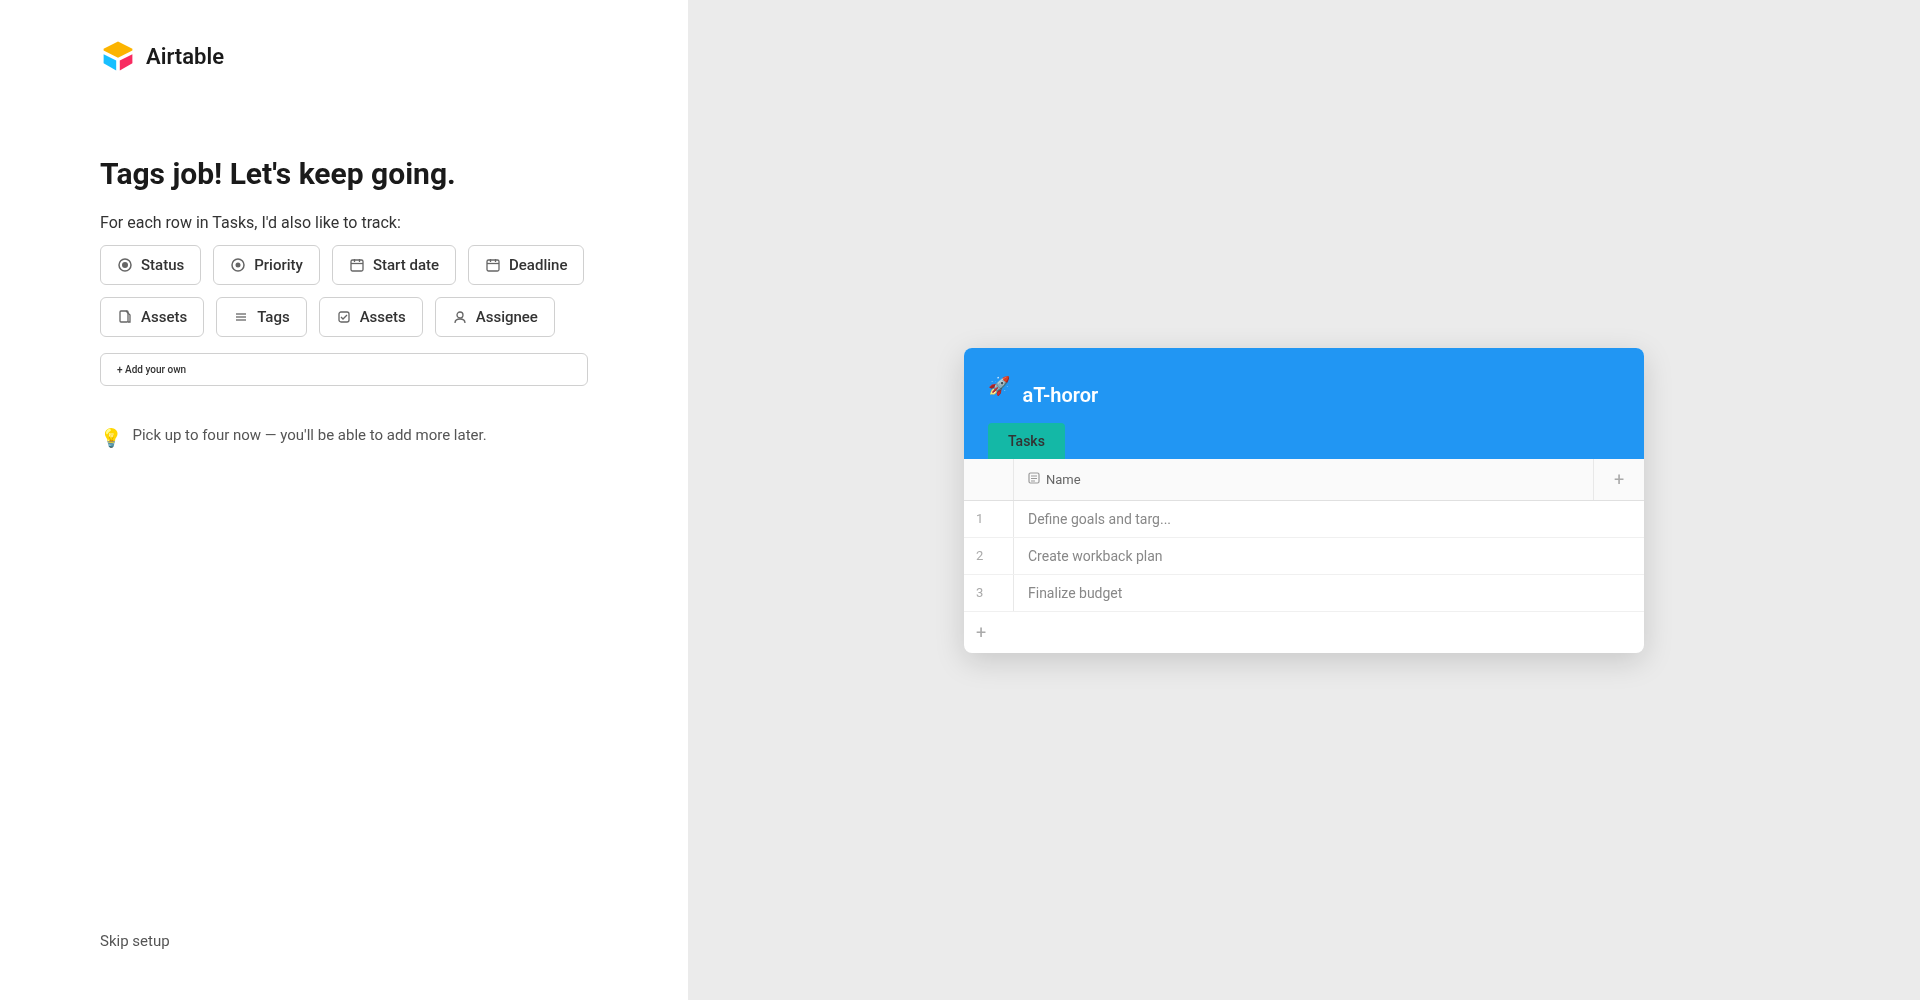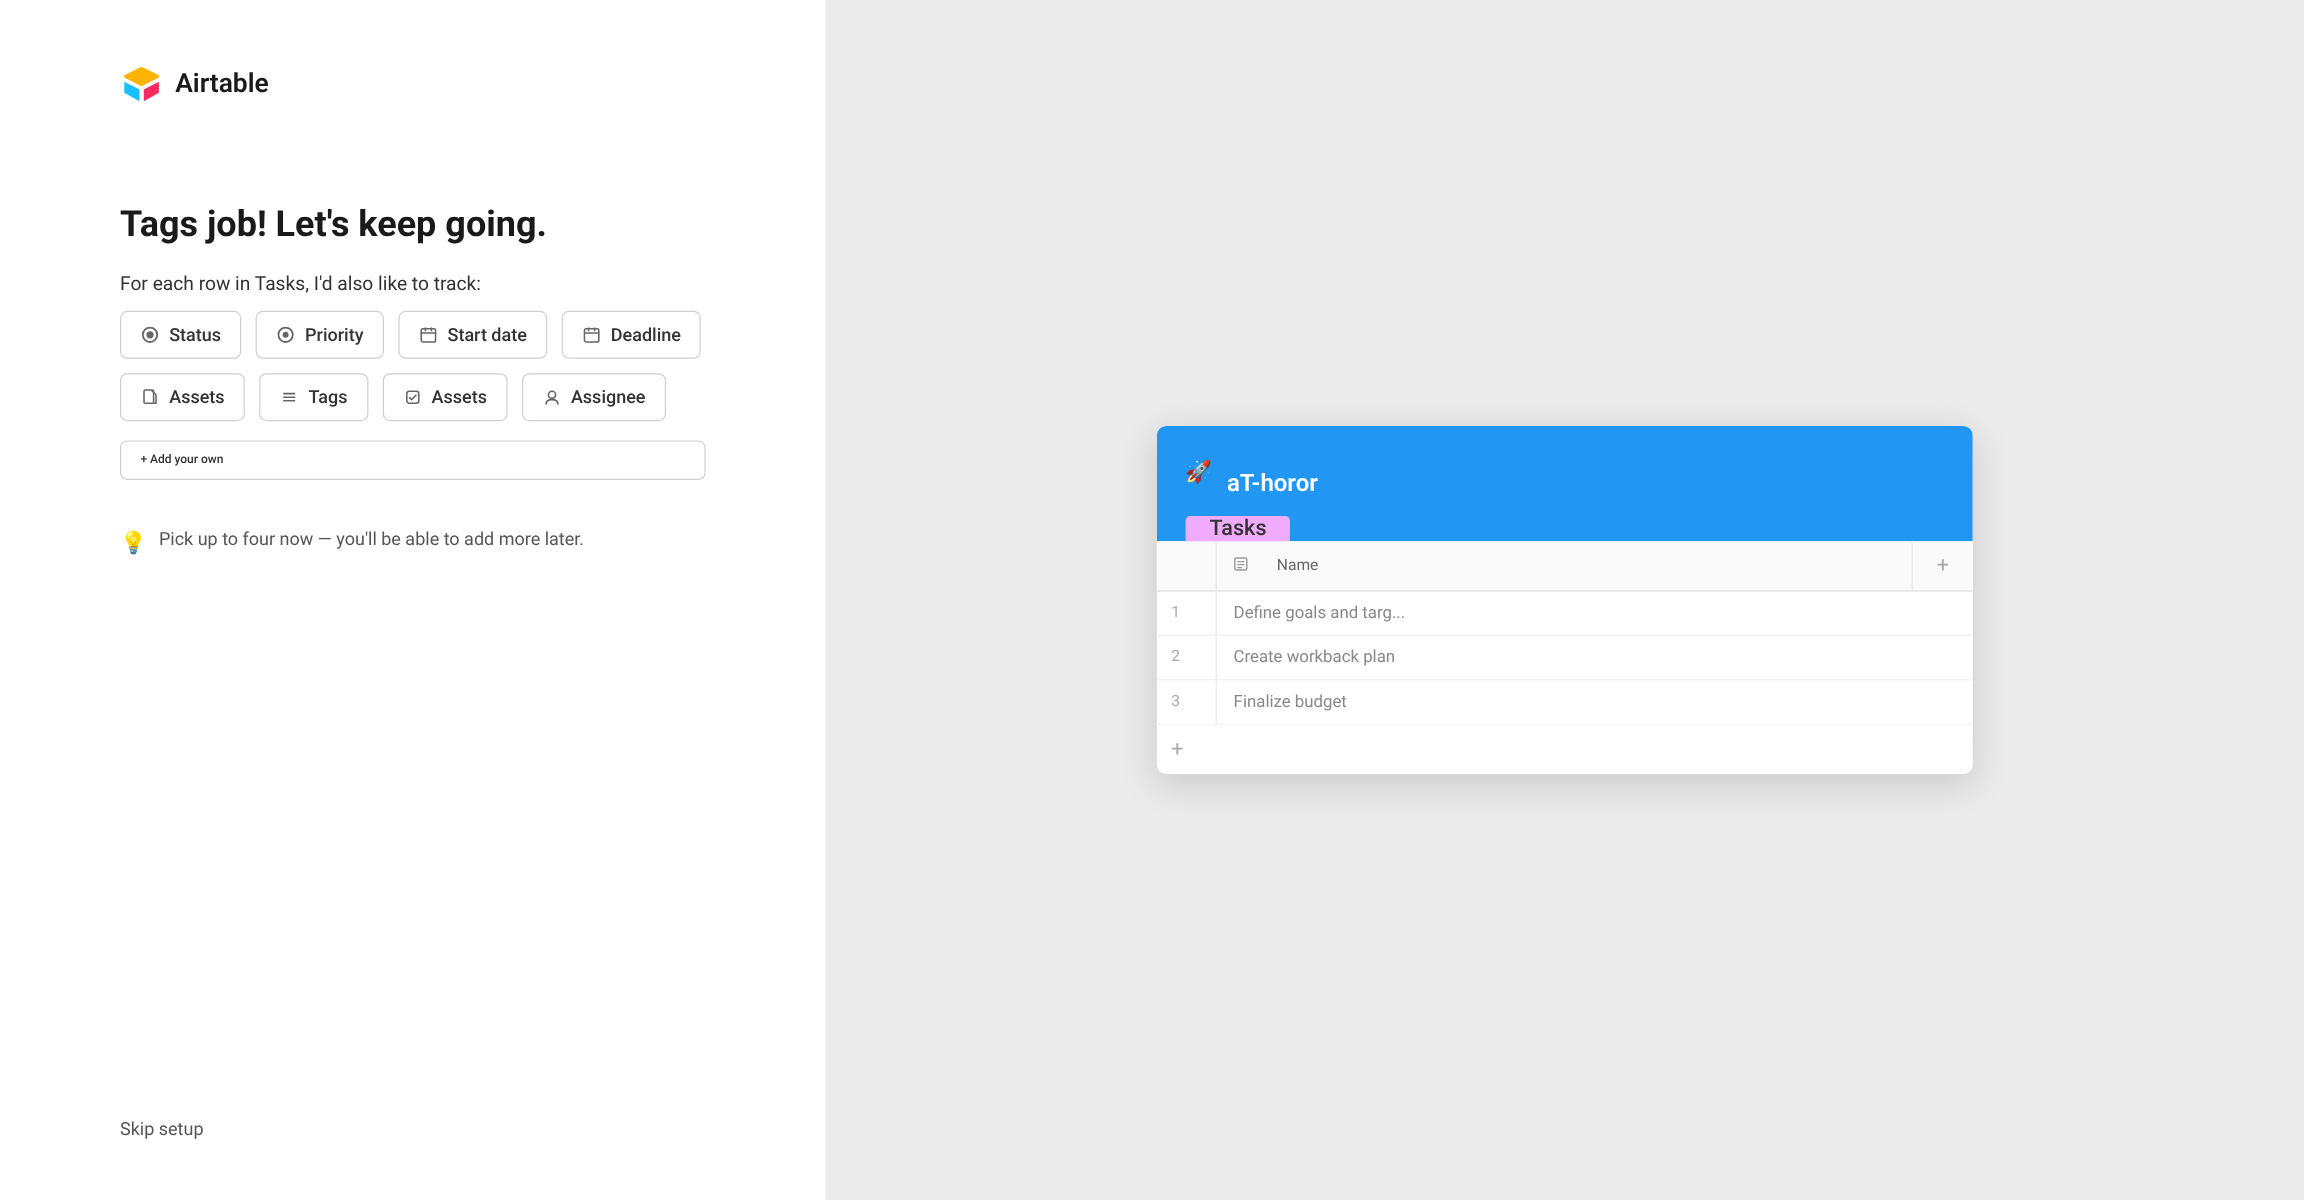--- a/index.html
+++ b/index.html
@@ -11,21 +11,21 @@
       height: 1000px;
       overflow: hidden;
       display: flex;
     }
 
     
     .left-panel {
       width: 688px;
       height: 1000px;
       background: #ffffff;
-      padding: 52px 100px;
+      padding: 38px 100px;
       display: flex;
       flex-direction: column;
       position: relative;
     }
 
     .logo {
       display: flex;
       align-items: center;
       gap: 10px;
       margin-bottom: 80px;
@@ -203,23 +203,23 @@
       margin-top: 19px;
     }
 
     .app-tabs {
       background: #2196f3;
       padding: 0 24px;
       display: flex;
     }
 
     .app-tab {
-      background: #f0abfc;
-      padding: 0 20px;
-      font-size: 18px;
+      background: #14b8a6;
+      padding: 10px 20px;
+      font-size: 14px;
       font-weight: 500;
       color: #333;
       border-radius: 4px 4px 0 0;
     }
 
     .app-table {
       width: 100%;
     }
 
     .table-header {
@@ -237,21 +237,21 @@
       border-right: 1px solid #e8e8e8;
     }
 
     .table-col-name {
       flex: 1;
       padding: 4px 14px;
       font-size: 13px;
       color: #666;
       display: flex;
       align-items: center;
-      gap: 24px;
+      gap: 6px;
       border-right: 1px solid #e8e8e8;
     }
 
     .table-col-add {
       width: 50px;
       padding: 10px;
       display: flex;
       align-items: center;
       justify-content: center;
       font-size: 18px;

